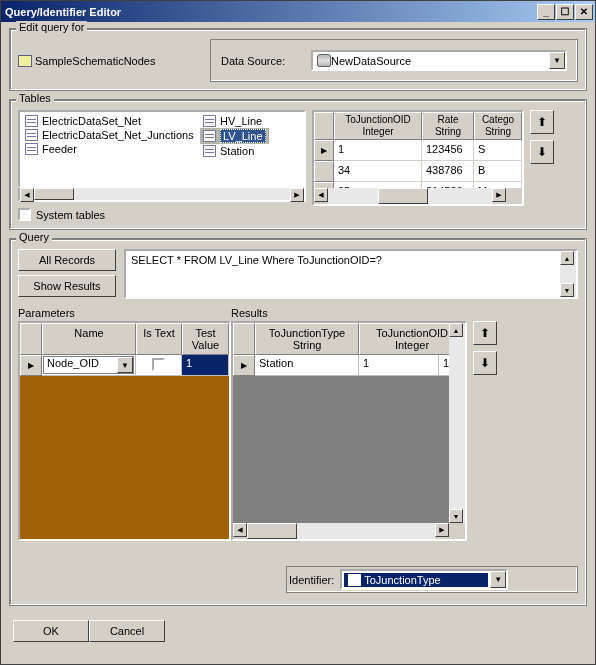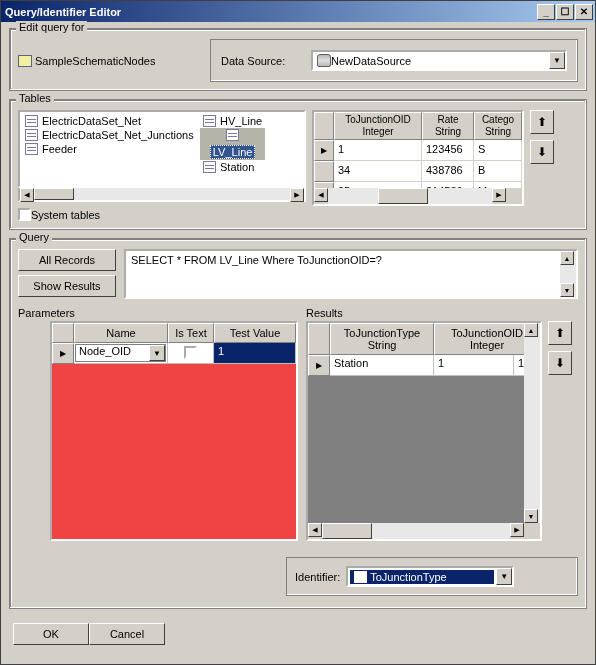--- a/index.html
+++ b/index.html
@@ -92,21 +92,21 @@
   overflow: hidden;
   padding: 2px;
 }
 .tab-cols { display: flex; }
 .tab-col { display: flex; flex-direction: column; }
 .tab-item {
   display: flex; align-items: center; gap: 4px;
   padding: 1px 3px;
   white-space: nowrap;
 }
-.tab-item.sel { background: #b4b4a8; flex-direction: column; }
+.tab-item.sel { background: #b4b4a8; }
 .tab-icon {
   width: 13px; height: 12px;
   border: 1px solid #7878a0;
   background: #fff;
   display: inline-flex;
   position: relative;
 }
 .tab-icon::before, .tab-icon::after {
   content: ""; position: absolute; left: 1px; right: 1px;
   border-top: 1px solid #7878a0;
@@ -166,21 +166,21 @@
 .ud-btn {
   width: 24px; height: 24px;
   background: #d4d0c8;
   border: 1px solid #fff;
   border-right-color: #404040;
   border-bottom-color: #404040;
   display: flex; align-items: center; justify-content: center;
   font-size: 12px; cursor: pointer;
 }
 .checkbox {
-  display: flex; align-items: center; 
+  display: flex; align-items: center; gap: 5px;
   margin-top: 6px;
 }
 .cb-box {
   width: 13px; height: 13px;
   border: 2px inset #fff; background: #fff;
 }
 .btn {
   height: 22px;
   background: #d4d0c8;
   border: 1px solid #fff;
@@ -200,28 +200,27 @@
   background: #fff;
   padding: 3px 5px;
   height: 50px;
   position: relative;
 }
 .query-vsb {
   position: absolute; right: 0; top: 0; bottom: 0;
   width: 16px; background: #e8e8e8;
   display: flex; flex-direction: column; justify-content: space-between;
 }
-.params-results { display: flex; gap: 8px; }
+.params-results { display: flex; }
 .panel-label { margin: 4px 0 2px; }
 .param-grid {
-  width: 248px; height: 220px;
+  width: 213px; height: 220px;
   border: 2px inset #fff;
-  background: #ef4444;
+  background: #a16207;
   position: relative;
-  margin-left: 32px;
 }
 .result-grid {
   width: 236px; height: 220px;
   border: 2px inset #fff;
   background: #808080;
   position: relative;
 }
 .pg-header { display: flex; background: #d4d0c8; }
 .pg-h {
   border: 1px solid #fff;
@@ -264,22 +263,22 @@
 .sb-thumb { background: #d4d0c8; border: 1px solid #fff; border-right-color: #404040; border-bottom-color: #404040; }
 .grid-right-sb {
   position: absolute; top: 0; right: 0; bottom: 16px; width: 16px;
   background: #e8e8e8;
   display: flex; flex-direction: column;
 }
 .identifier-row {
   display: flex; align-items: center; gap: 6px;
   border: 1px solid #808080;
   box-shadow: inset -1px -1px 0 #fff;
-  padding: 8px;
-  margin-top: 16px;
+  padding: 2px;
+  margin-top: 25px;
   margin-left: 268px;
 }
 .id-dd {
   border: 2px inset #fff; background: #fff;
   height: 21px; width: 168px;
   display: flex; align-items: center;
 }
 .id-sel {
   background: #0a246a; color: #fff;
   padding: 1px 4px;

